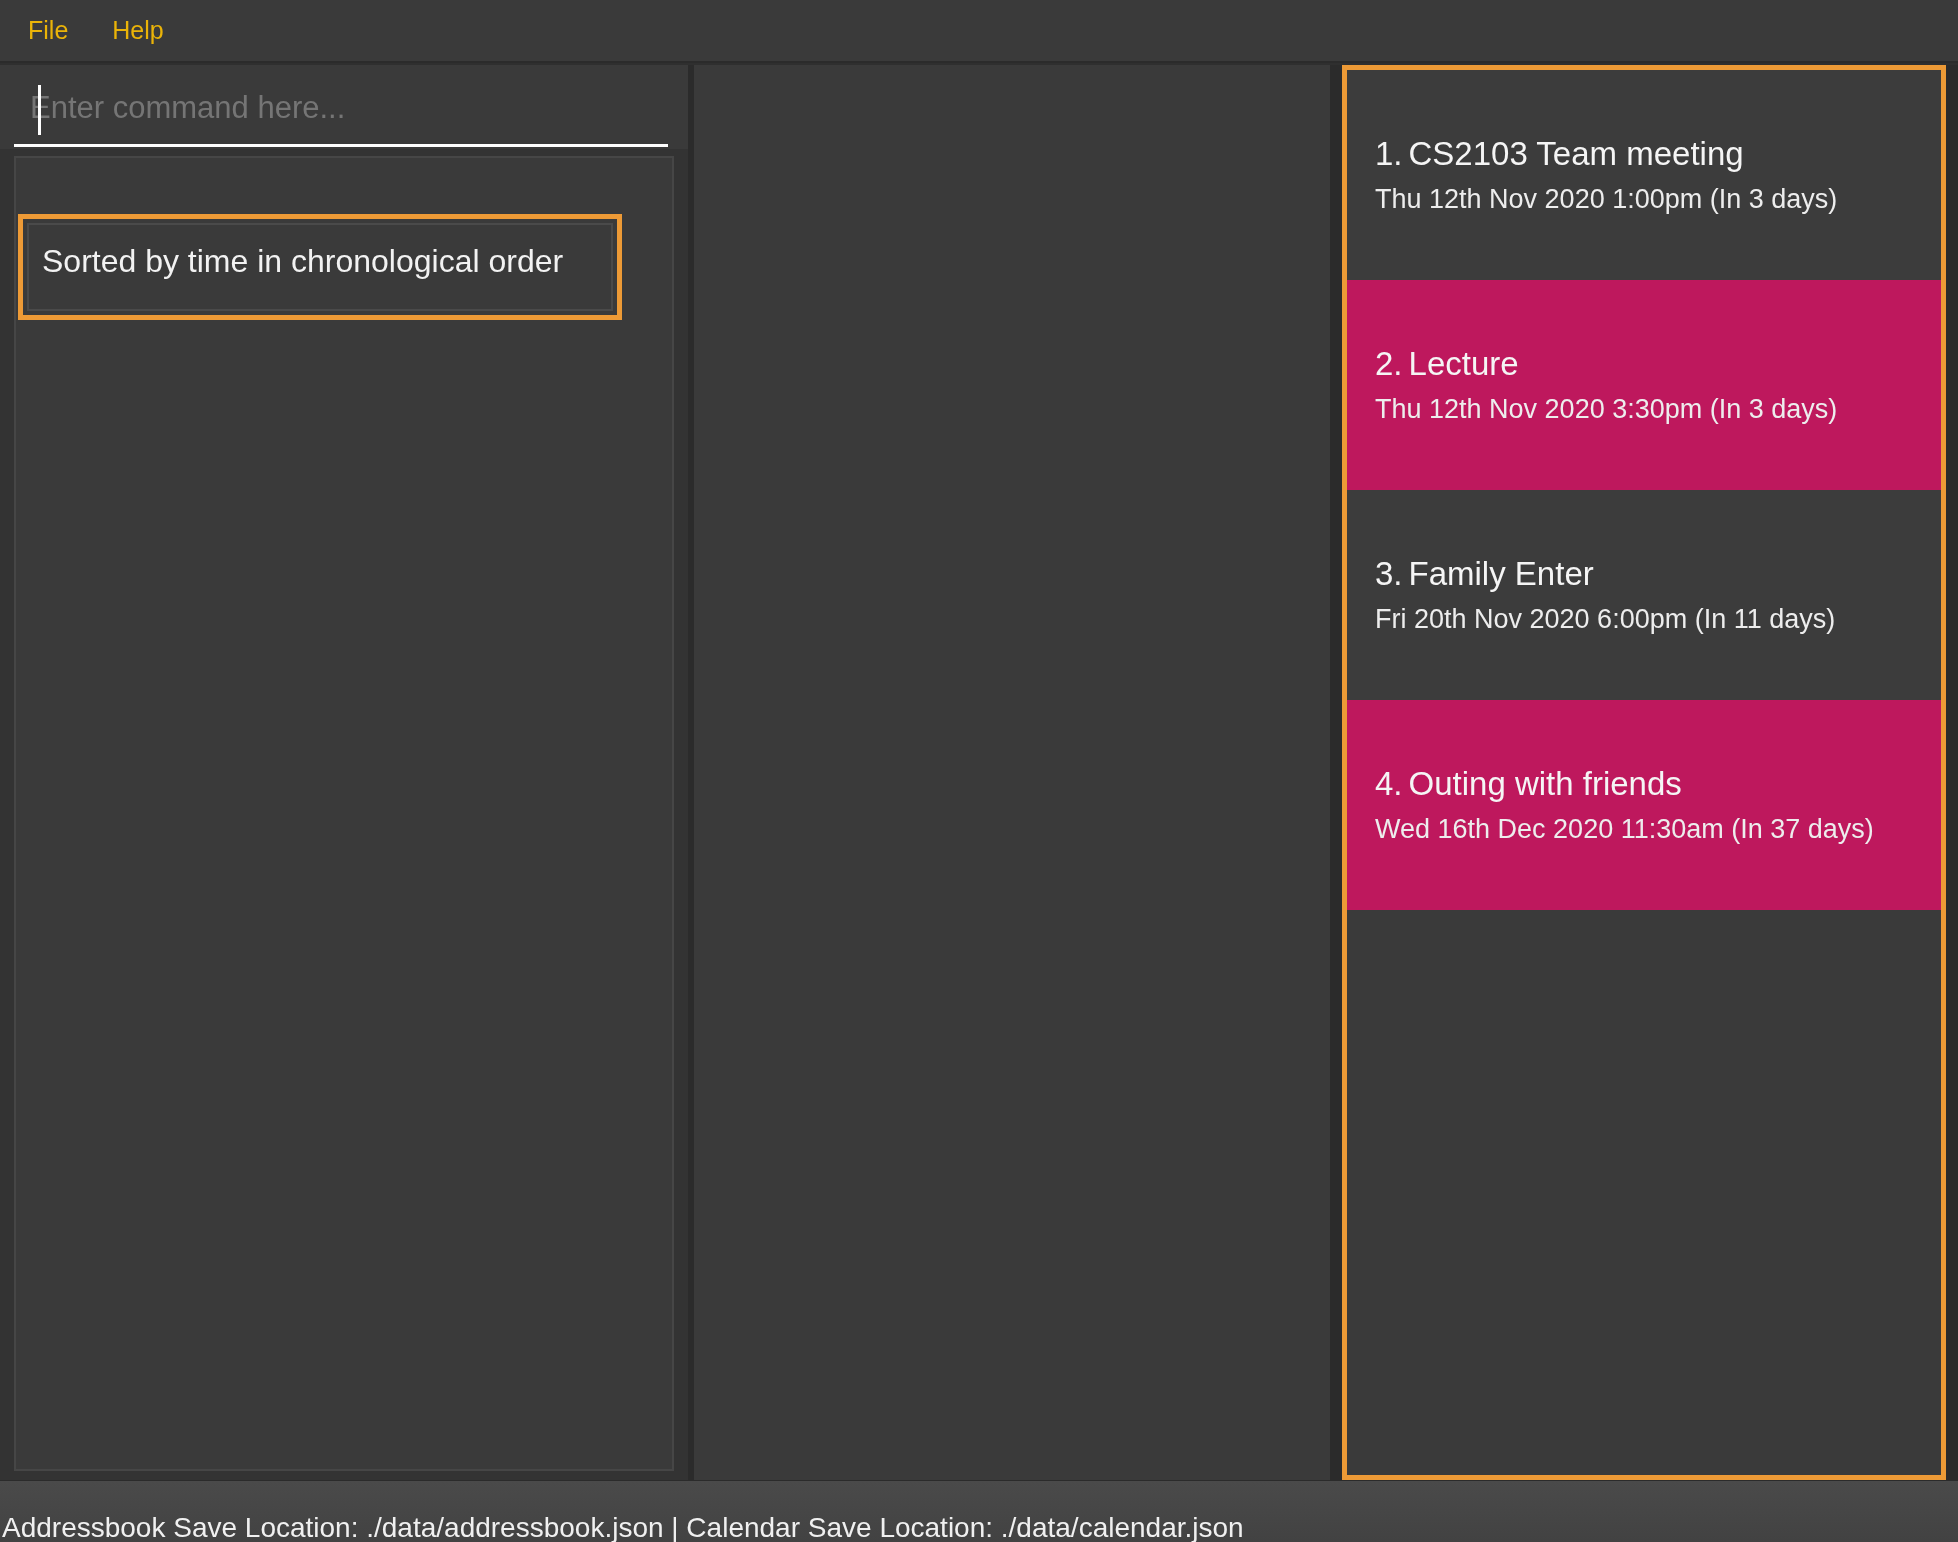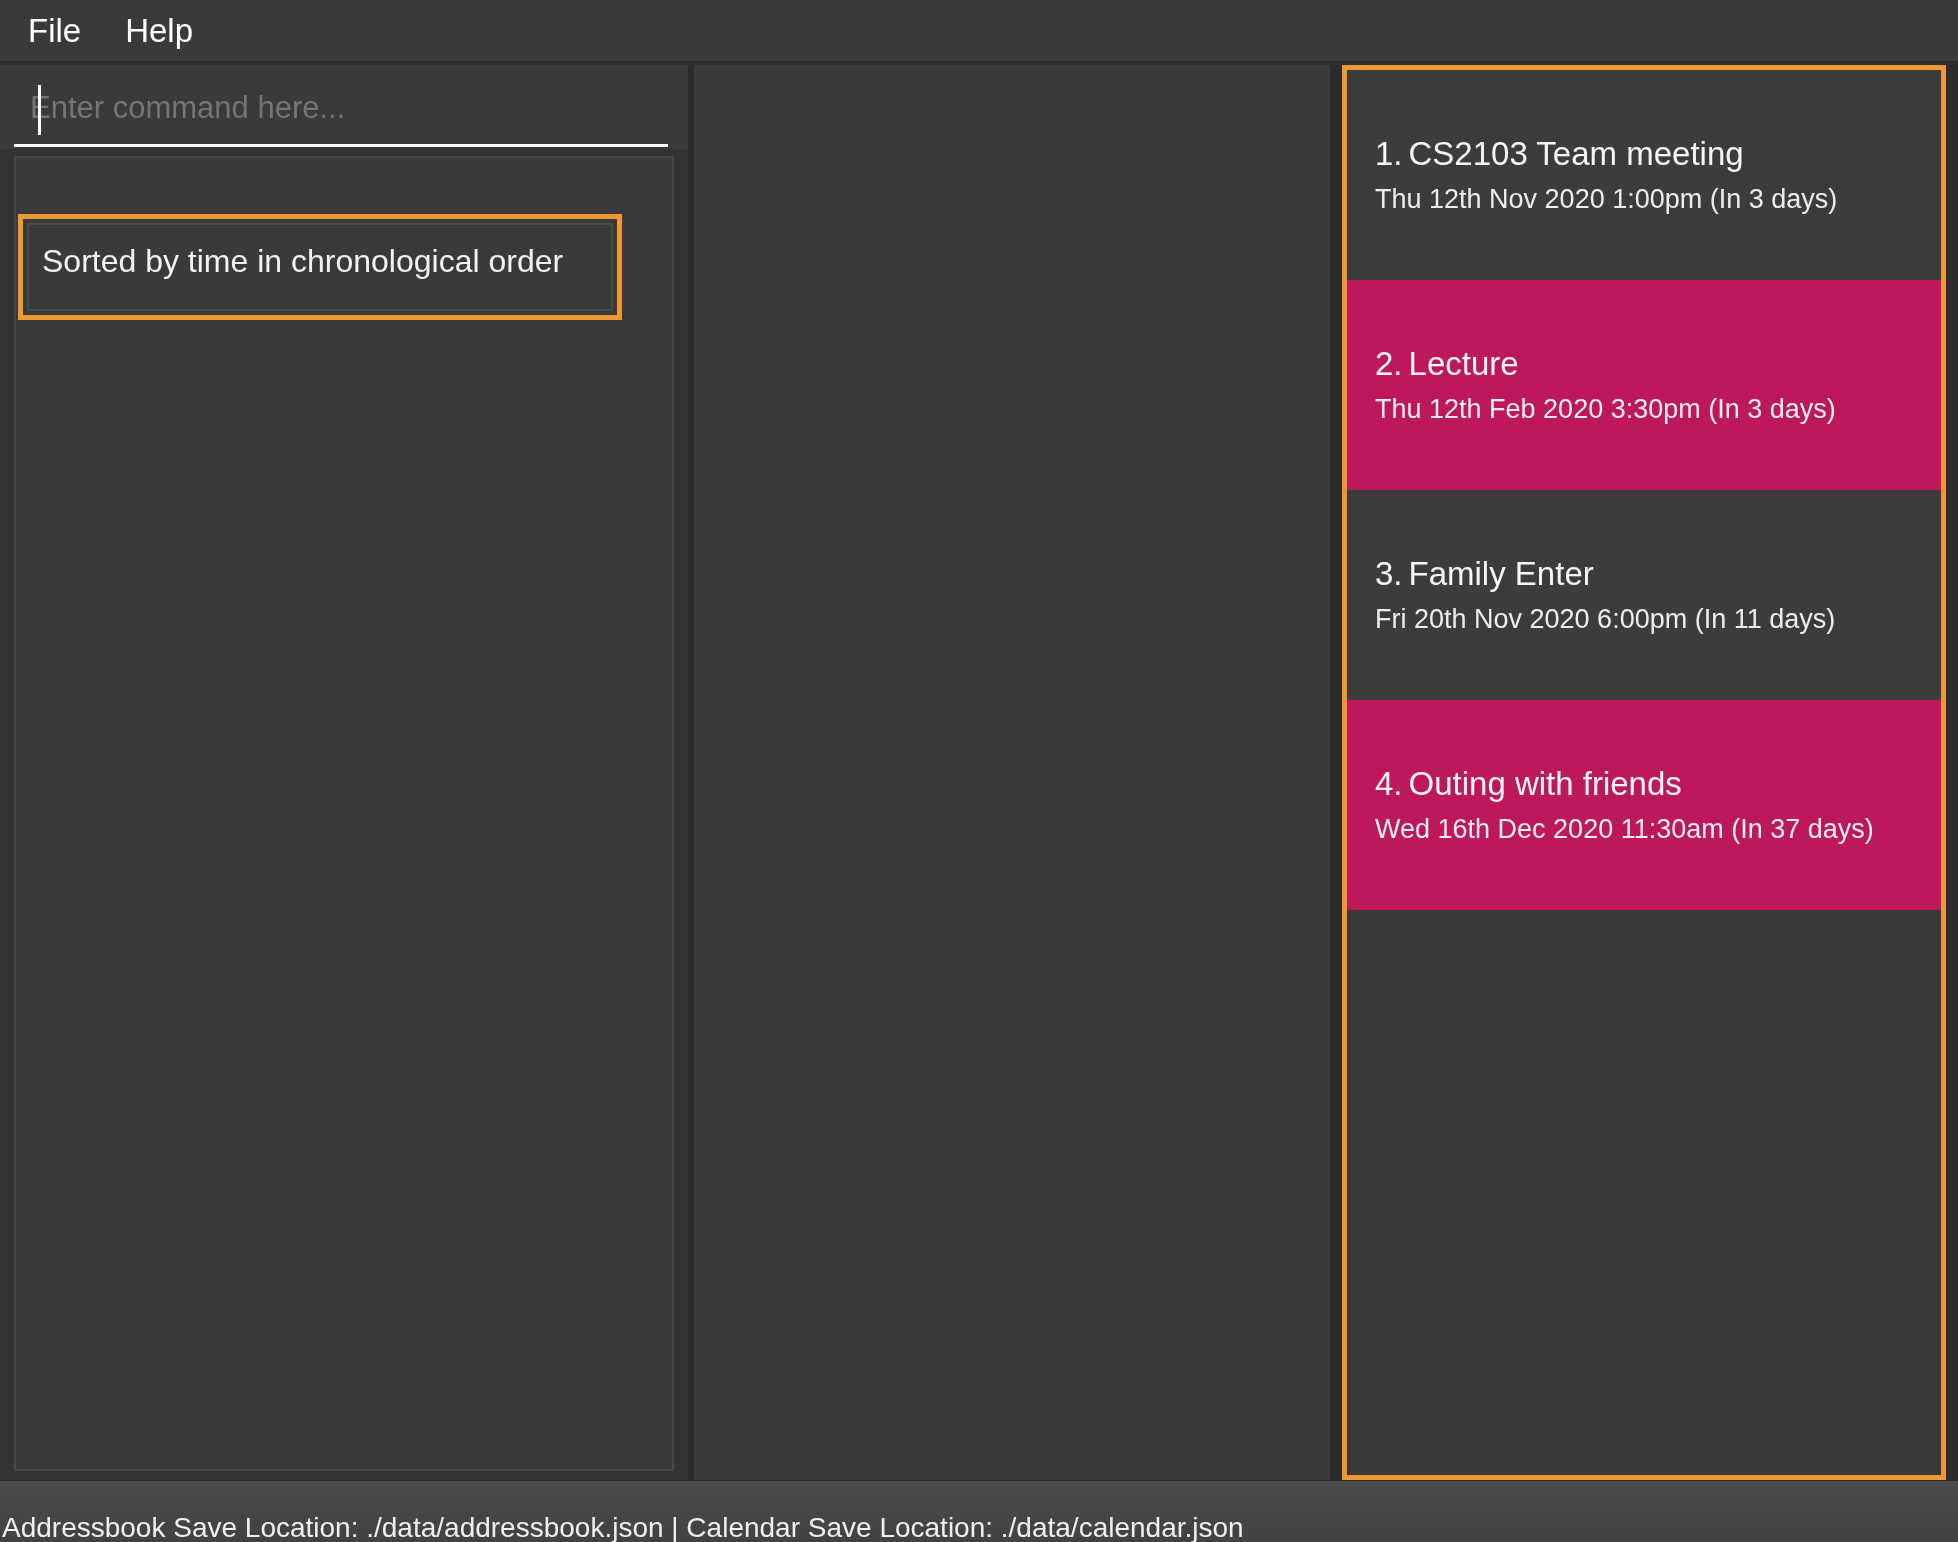--- a/index.html
+++ b/index.html
@@ -22,22 +22,22 @@
     left: 0; top: 0;
     width: 1958px;
     height: 63px;
     background: #3A3A3A;
     border-bottom: 2px solid #2B2B2B;
     display: flex;
     align-items: center;
     box-sizing: border-box;
   }
   .menu-item {
-    font-size: 33px;
-    color: #ffffff;
+    font-size: 25px;
+    color: #eab308;
     padding: 4px 14px;
     margin-left: 16px;
     cursor: default;
     line-height: 1;
   }
   .menu-item:first-child { margin-left: 14px; }
 
   
   #main-region {
     position: absolute;
@@ -259,21 +259,21 @@
   <div class="divider" id="divider-right"></div>
 
   <div id="event-list-panel">
     <div id="event-list">
         <div class="event-row odd">
           <div class="event-title"><span class="event-index">1.</span><span class="event-name">CS2103 Team meeting</span></div>
           <div class="event-datetime">Thu 12th Nov 2020 1:00pm (In 3 days)</div>
         </div>
         <div class="event-row even">
           <div class="event-title"><span class="event-index">2.</span><span class="event-name">Lecture</span></div>
-          <div class="event-datetime">Thu 12th Feb 2020 3:30pm (In 3 days)</div>
+          <div class="event-datetime">Thu 12th Nov 2020 3:30pm (In 3 days)</div>
         </div>
         <div class="event-row odd">
           <div class="event-title"><span class="event-index">3.</span><span class="event-name">Family Enter</span></div>
           <div class="event-datetime">Fri 20th Nov 2020 6:00pm (In 11 days)</div>
         </div>
         <div class="event-row even">
           <div class="event-title"><span class="event-index">4.</span><span class="event-name">Outing with friends</span></div>
           <div class="event-datetime">Wed 16th Dec 2020 11:30am (In 37 days)</div>
         </div>
       </div>

